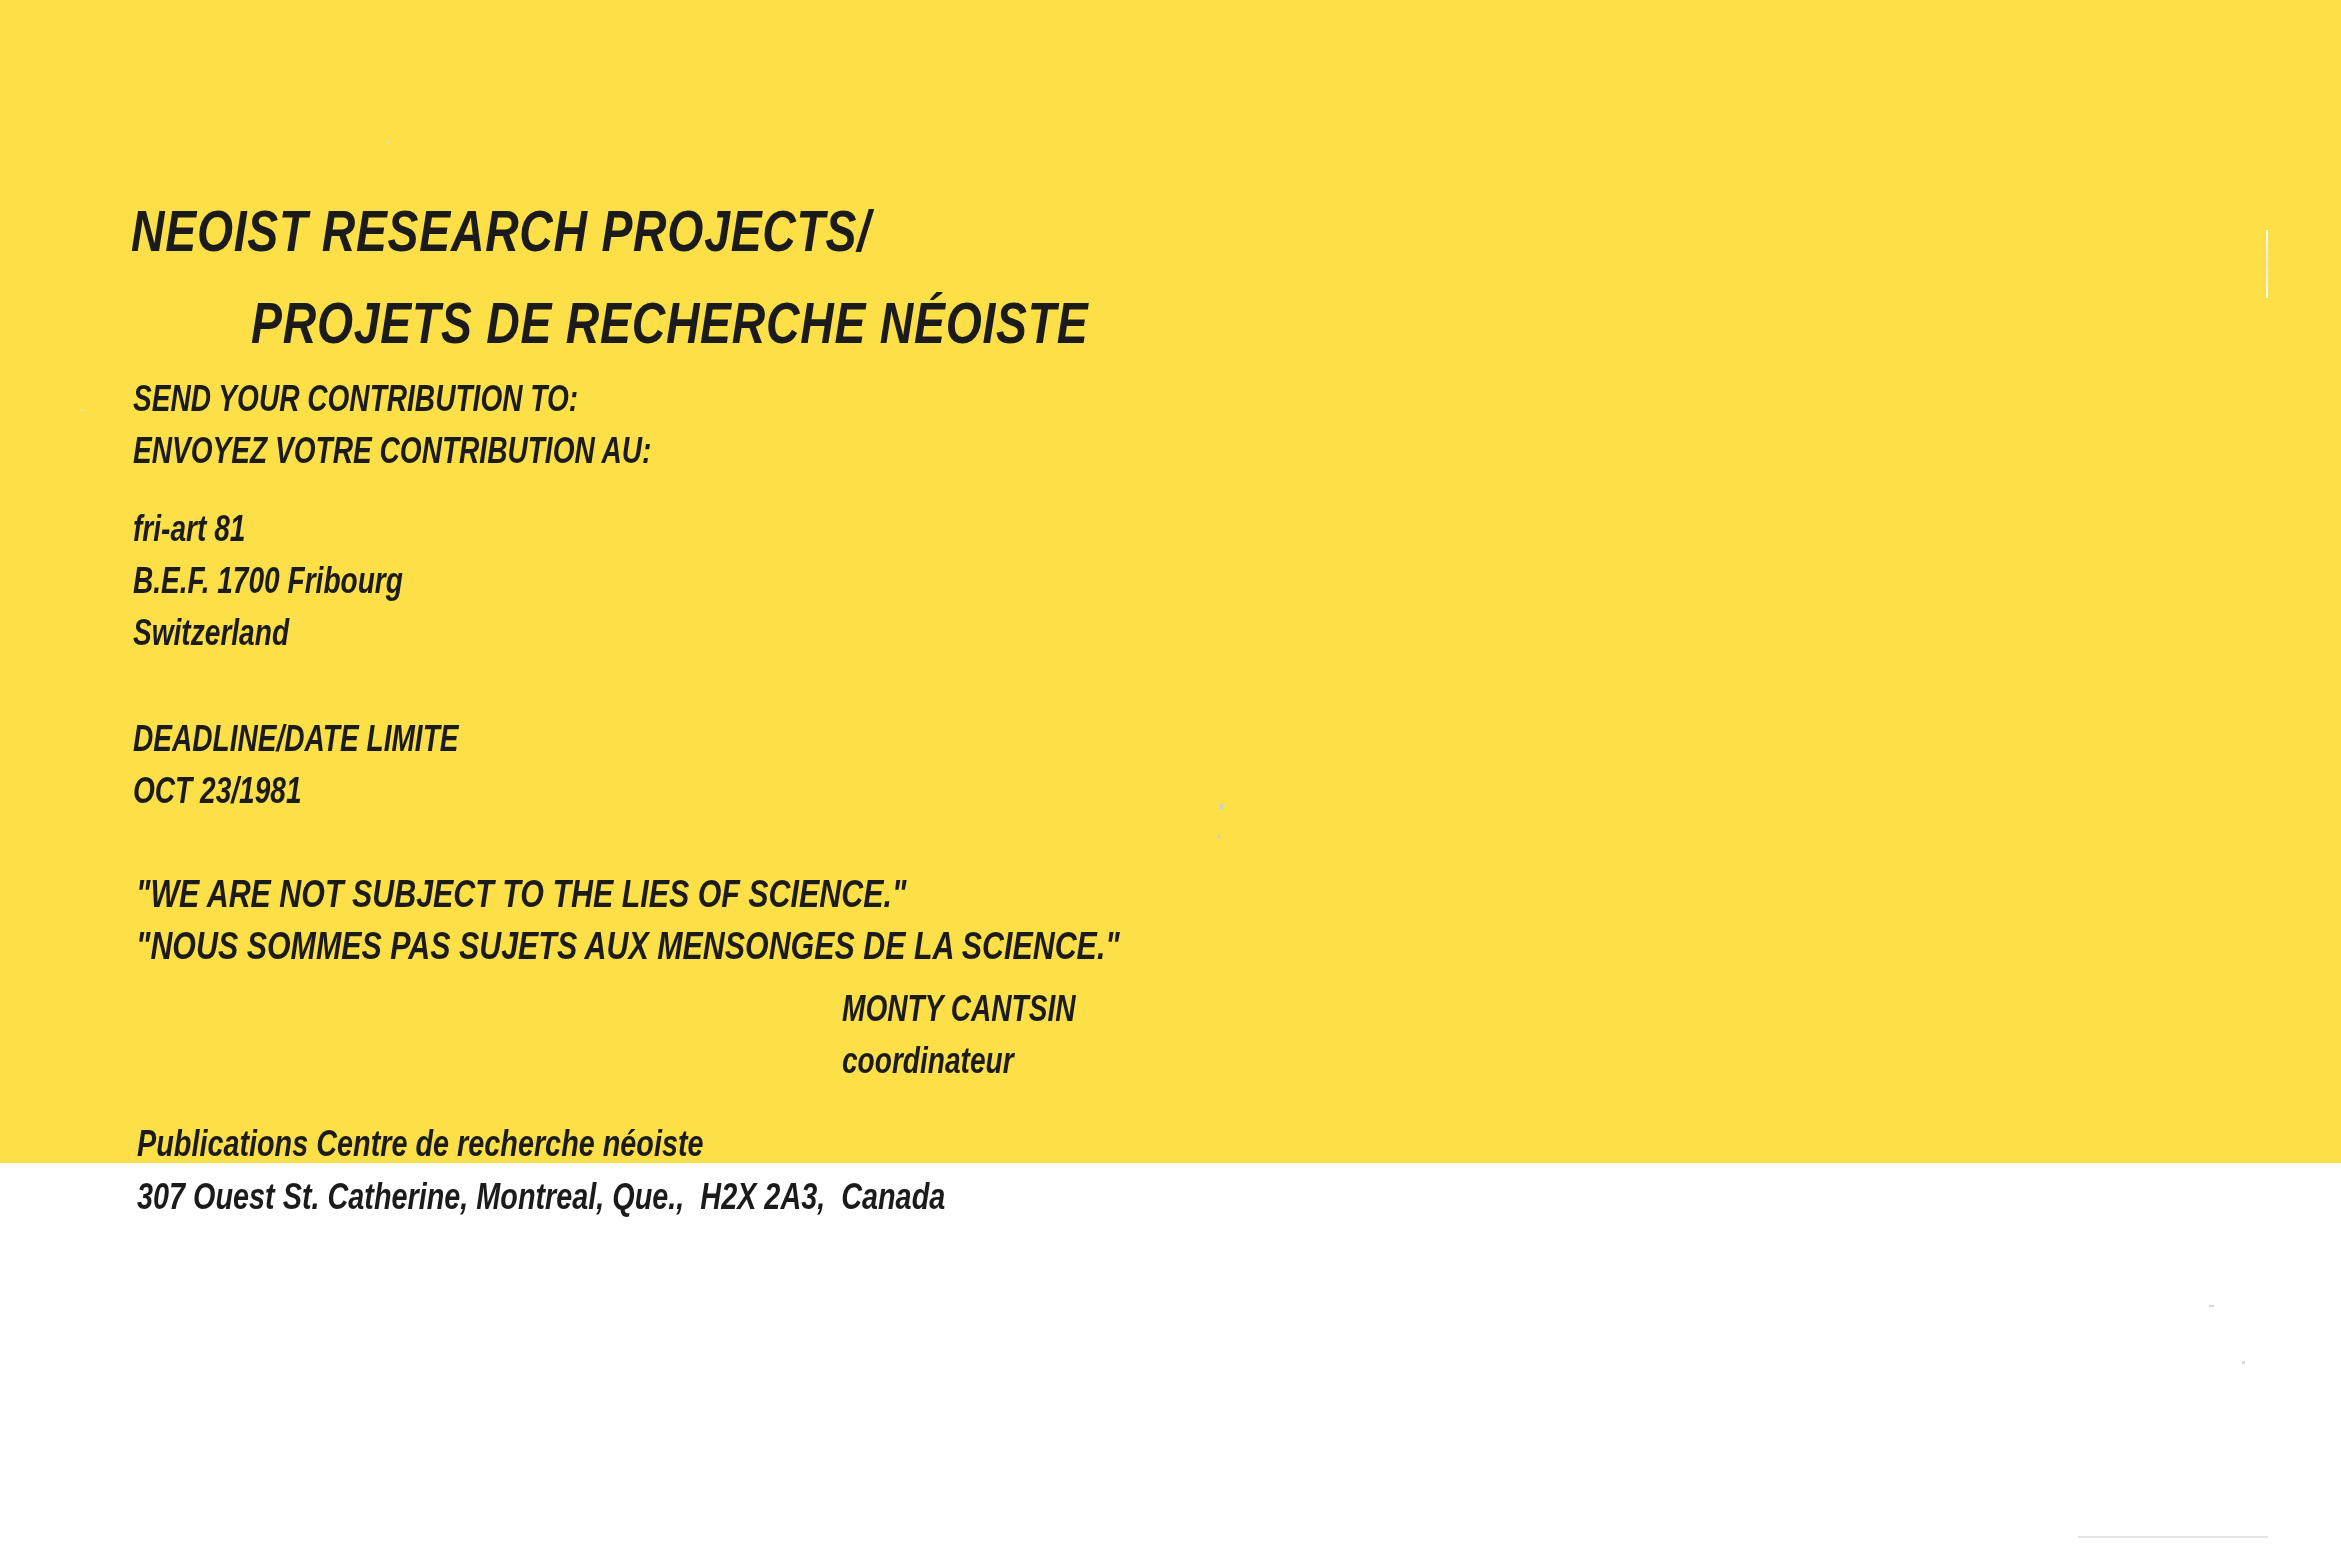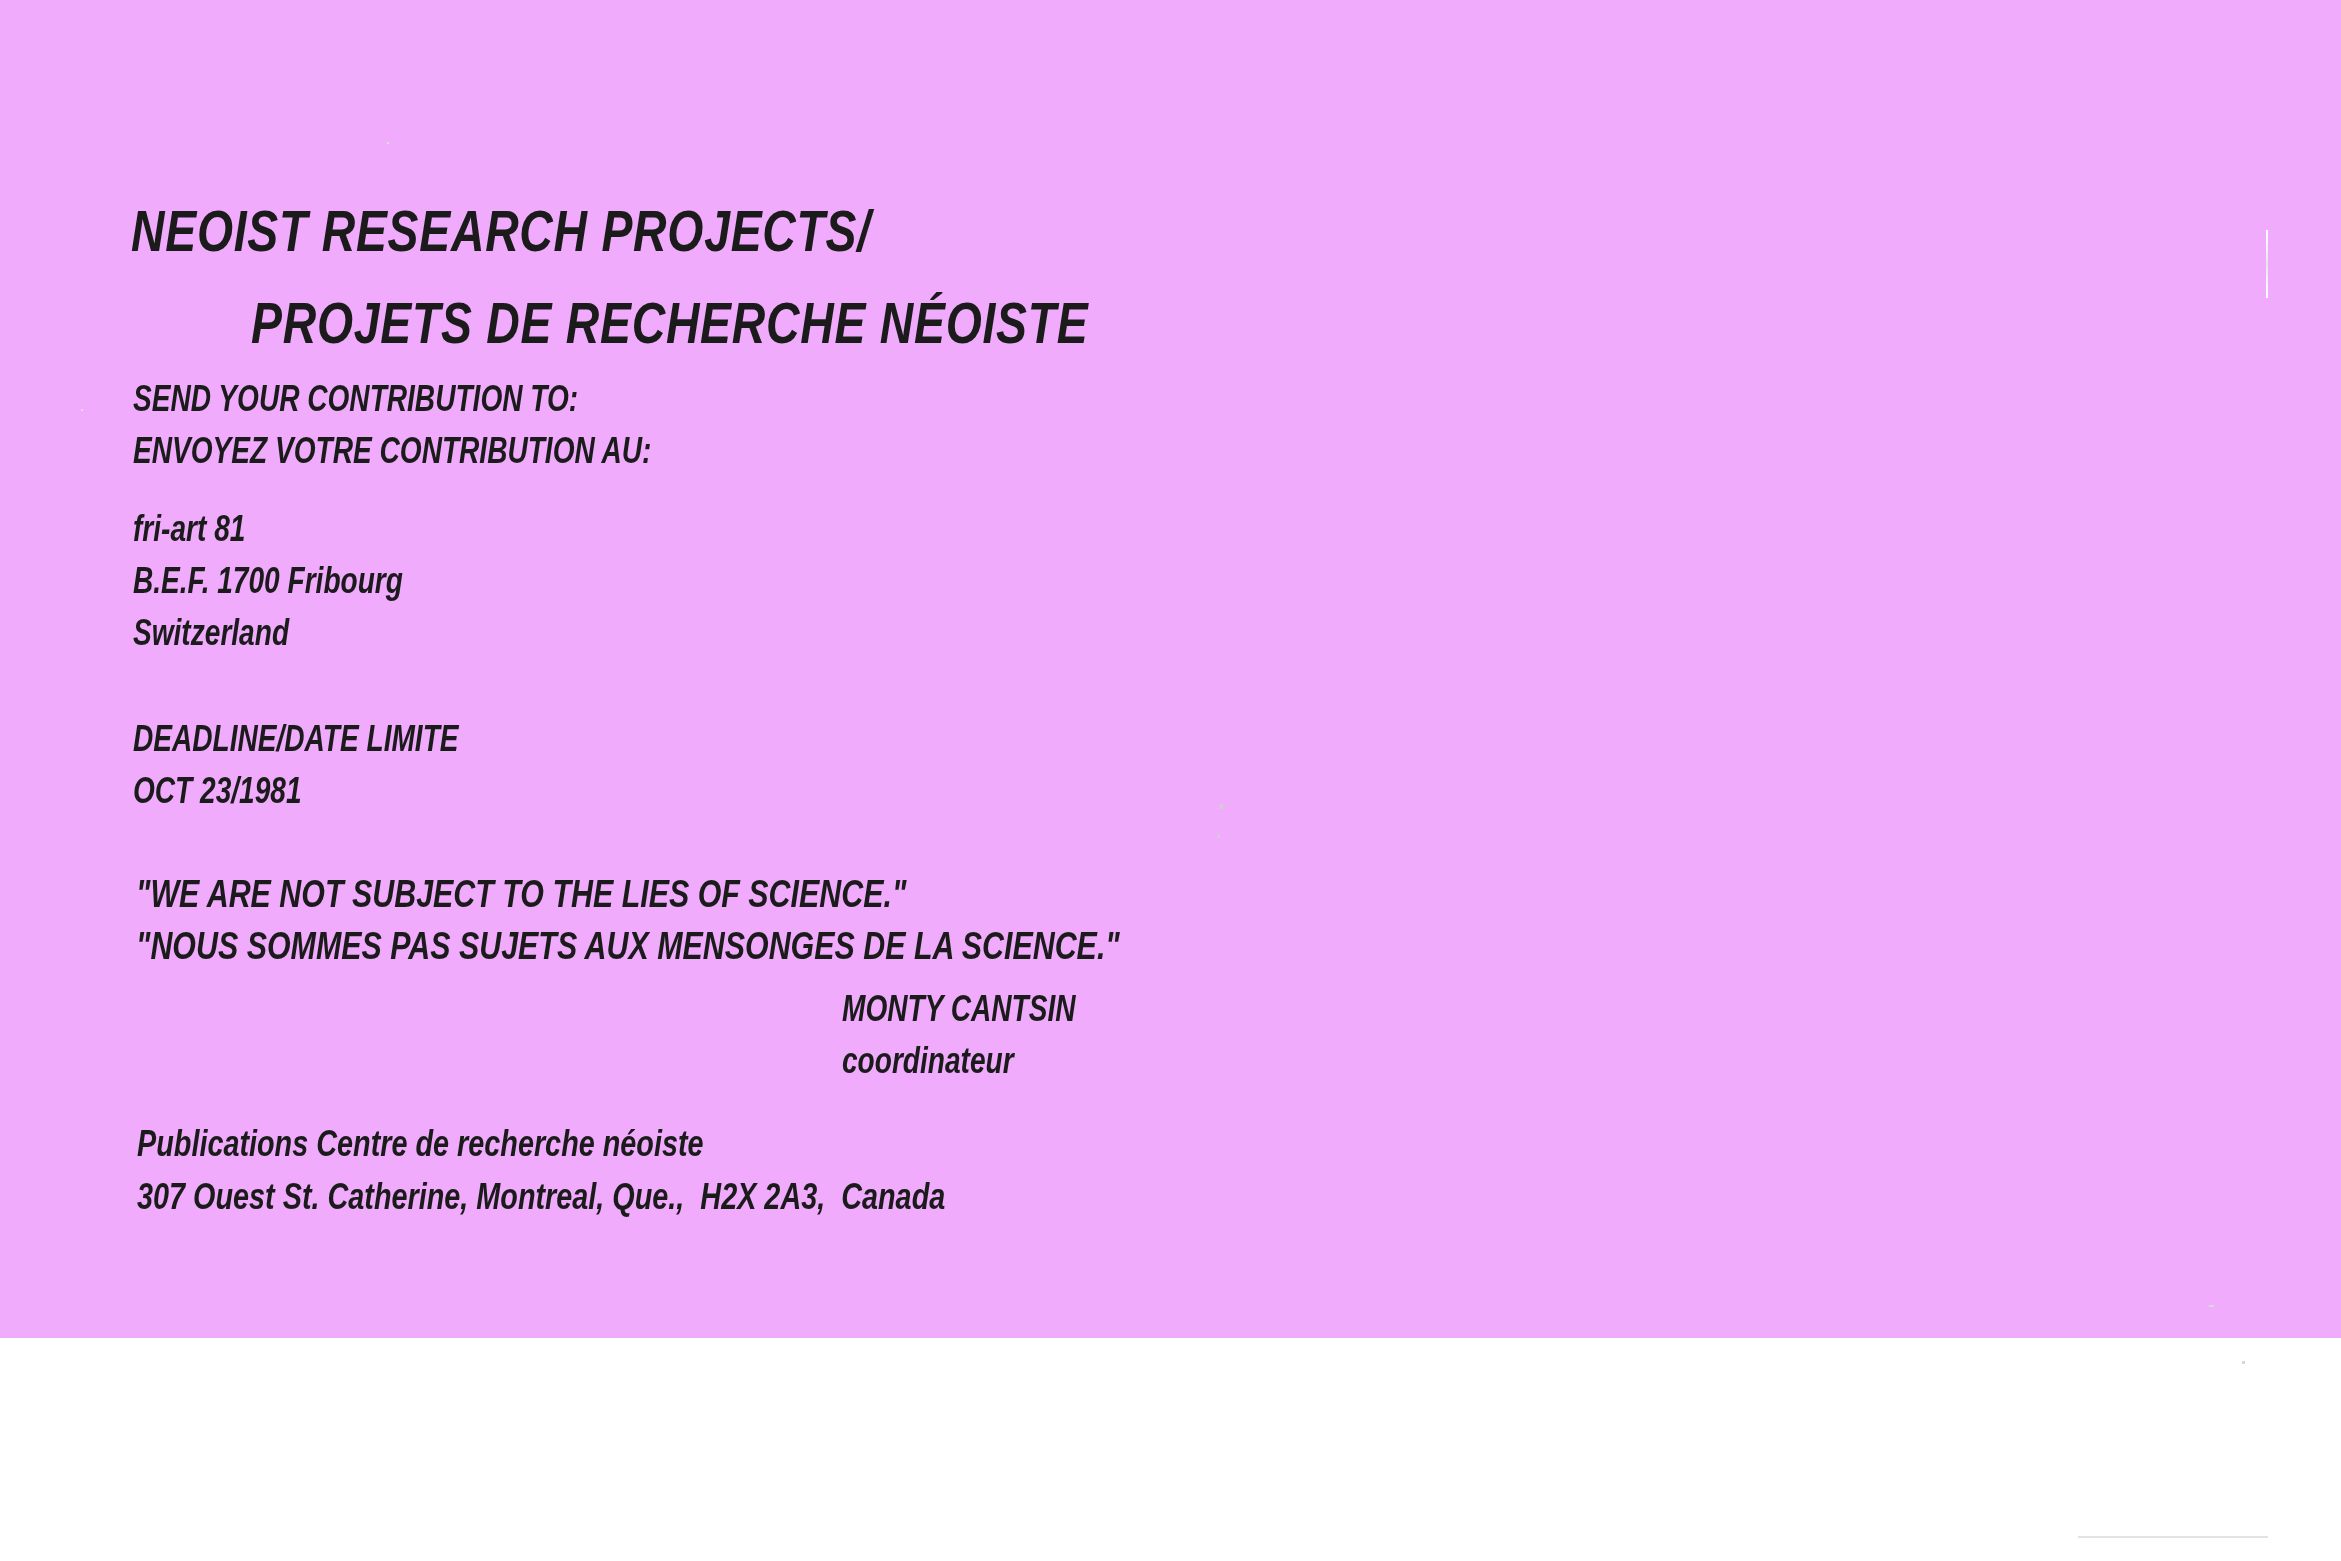--- a/index.html
+++ b/index.html
@@ -11,22 +11,22 @@
       width: 2342px;
       height: 1561px;
       position: relative;
       overflow: hidden;
       font-family: "Liberation Sans", "DejaVu Sans", sans-serif;
       color: #1a1a1a;
     }
     .page {
       position: absolute;
       left: 0; top: 0;
-      width: 2342px; height: 1338px;
-      background: #f0abfc;
+      width: 2342px; height: 1163px;
+      background: #fde047;
     }
     .line {
       position: absolute;
       white-space: pre;
       font-style: italic;
       font-weight: bold;
       transform-origin: left top;
       letter-spacing: 0px;
       color: #1b1b1b;
     }

